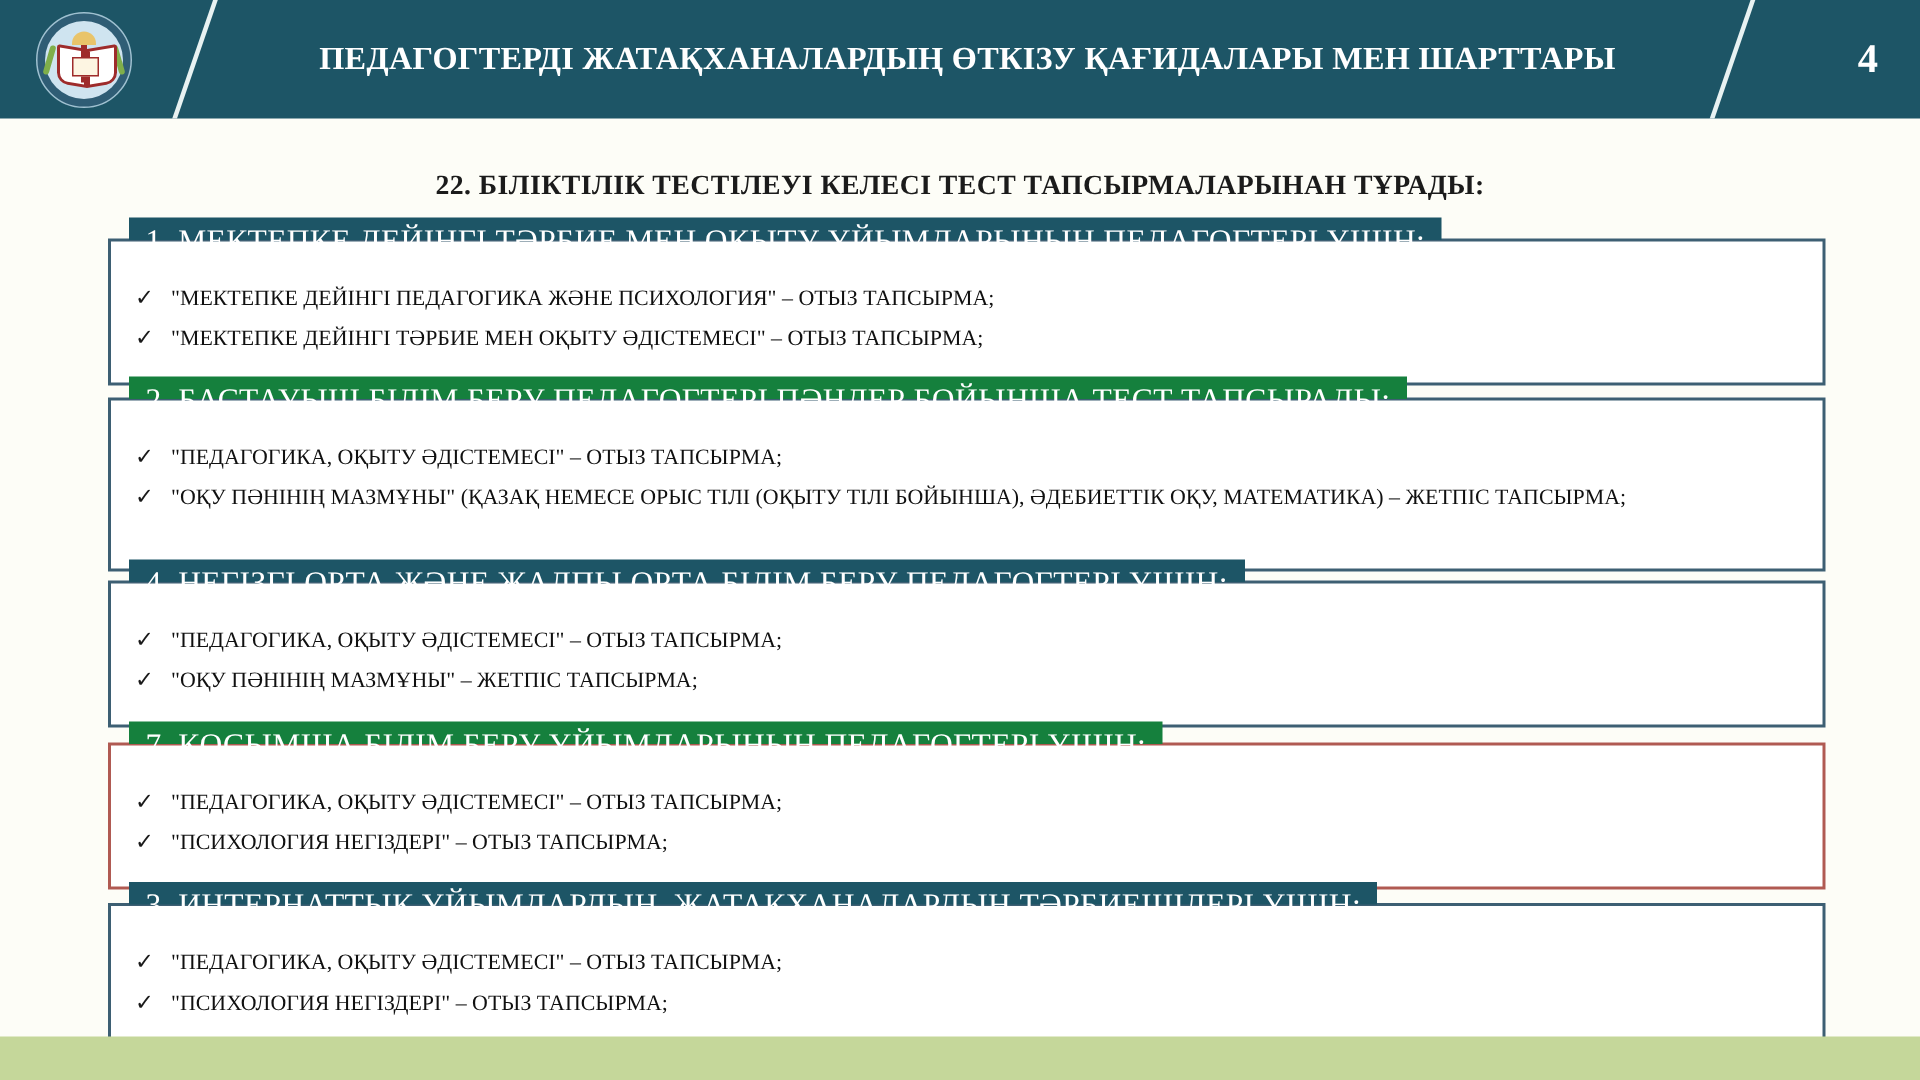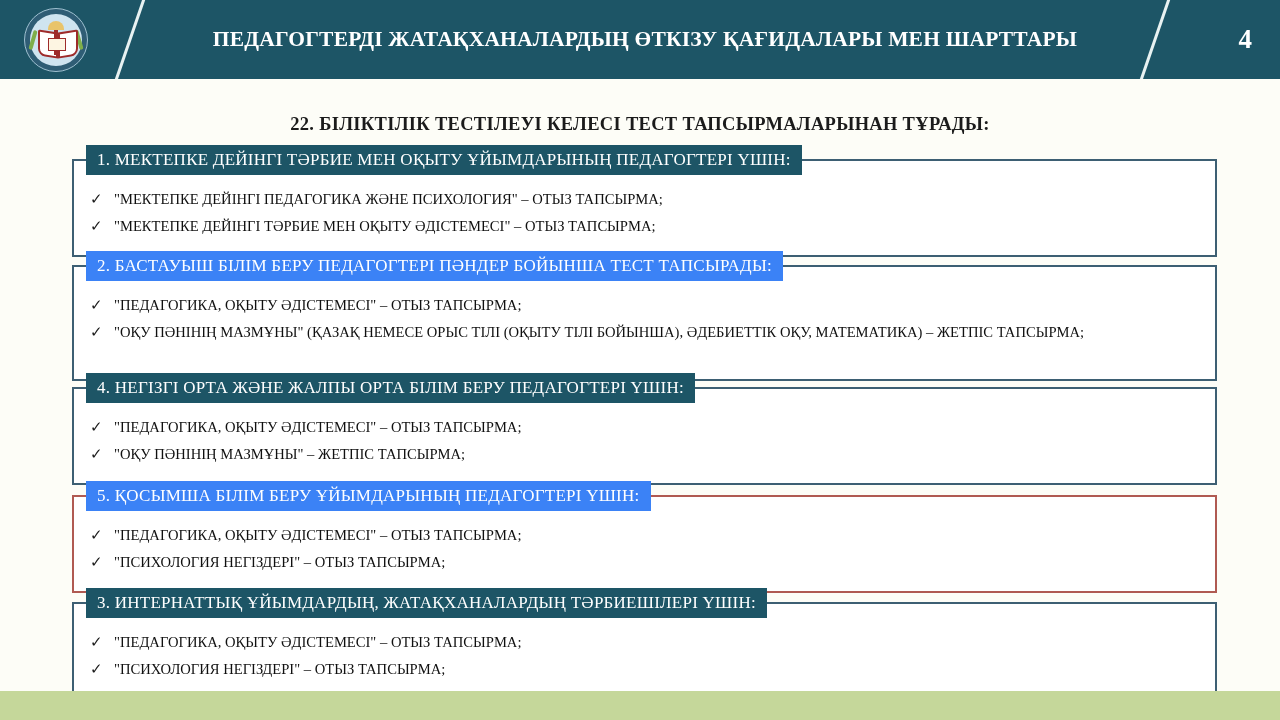--- a/index.html
+++ b/index.html
@@ -151,32 +151,32 @@
     box-sizing: border-box;
     background: #ffffff;
     border: 2.5px solid #3d5f73;
   }
   .section.accent-red .frame { border-color: #b05a52; }
 
   .section .hdr {
     position: absolute;
     left: 14px;
     top: 0;
-    height: 30px;
+    height: 15px;
     line-height: 30px;
     padding: 0 11px 0 11px;
     color: #ffffff;
-    font-size: 17px;
+    font-size: 21px;
     letter-spacing: 0.25px;
     white-space: nowrap;
     background: #1d5566;
     z-index: 3;
     font-family: "Liberation Serif", serif;
   }
-  .section.hdr-red .hdr { background: #3b82f6; }
+  .section.hdr-red .hdr { background: #15803d; }
 
   .section .body {
     position: absolute;
     left: 18px;
     top: 44px;
     z-index: 2;
   }
   .bullet {
     display: flex;
     align-items: flex-start;
@@ -298,21 +298,21 @@
     </div>
     <div class="bullet">
       <span class="check">✓</span>
       <span class="btext">"ОҚУ ПӘНІНІҢ МАЗМҰНЫ" – ЖЕТПІС ТАПСЫРМА;</span>
     </div>
   </div>
 </div>
 
 <div class="section hdr-red accent-red" id="sec-4">
   <div class="frame"></div>
-  <div class="hdr">5. ҚОСЫМША БІЛІМ БЕРУ ҰЙЫМДАРЫНЫҢ ПЕДАГОГТЕРІ ҮШІН:</div>
+  <div class="hdr">7. ҚОСЫМША БІЛІМ БЕРУ ҰЙЫМДАРЫНЫҢ ПЕДАГОГТЕРІ ҮШІН:</div>
   <div class="body">
     <div class="bullet">
       <span class="check">✓</span>
       <span class="btext">"ПЕДАГОГИКА, ОҚЫТУ ӘДІСТЕМЕСІ" – ОТЫЗ ТАПСЫРМА;</span>
     </div>
     <div class="bullet">
       <span class="check">✓</span>
       <span class="btext">"ПСИХОЛОГИЯ НЕГІЗДЕРІ" – ОТЫЗ ТАПСЫРМА;</span>
     </div>
   </div>

